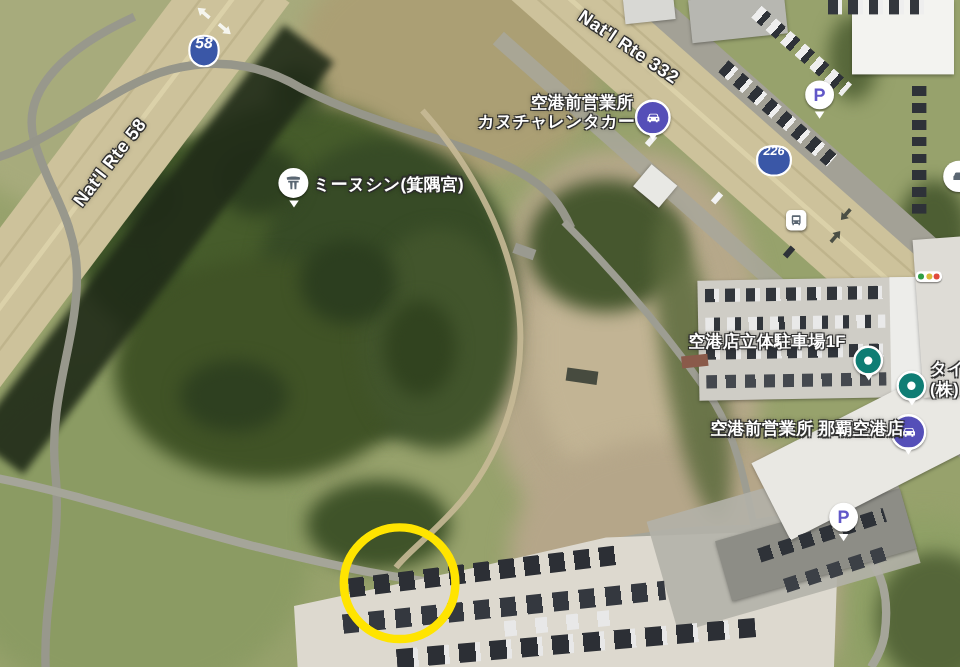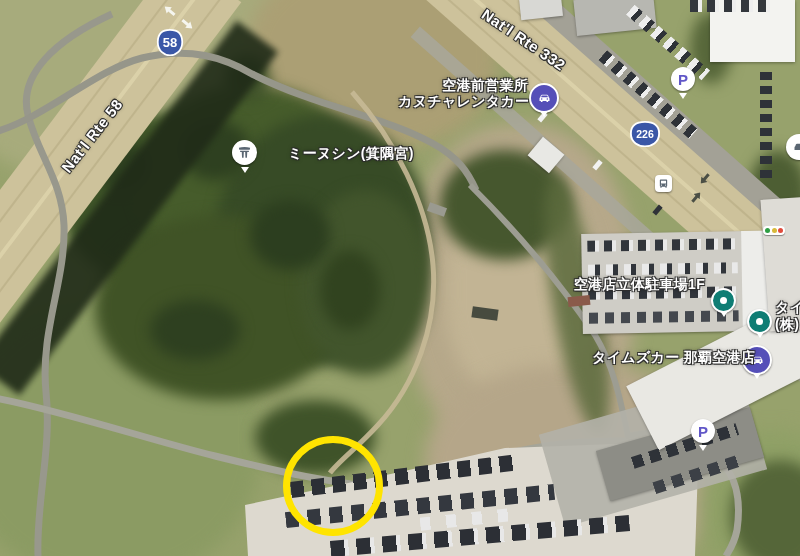--- a/index.html
+++ b/index.html
@@ -27,21 +27,21 @@
   .roadlbl{font-size:15px;letter-spacing:.6px;}
   .r-align{text-align:right;}
   
   .pin{position:absolute;z-index:25;}
   .pin .c{
     position:relative;border-radius:50%;display:flex;align-items:center;justify-content:center;
     box-shadow:0 1px 2px rgba(0,0,0,.45);
   }
   .tail{position:absolute;left:50%;margin-left:-4px;width:0;height:0;
     border-left:4px solid transparent;border-right:4px solid transparent;}
-  .shield{position:absolute;z-index:24;display:flex;align-items:center;justify-content:center;}
+  .shield{position:absolute;z-index:24;display:flex;justify-content:center;font-style:italic;}
   .shield span{position:absolute;color:#fff;font-weight:bold;}
   .annot{position:absolute;border-radius:50%;z-index:40;}
   svg{display:block;}
 </style>
 </head>
 <body>
 
 <div id="map">
 
   <div>
@@ -192,25 +192,25 @@
     <span style="font-size:10.5px;">226</span>
   </div>
 
   <div class="lbl roadlbl" style="left:48px;top:128px;transform:rotate(-52deg);">Nat'l Rte 58</div>
   <div class="lbl roadlbl" style="left:475px;top:32px;transform:rotate(34deg);">Nat'l Rte 332</div>
 
   <div class="lbl r-align" style="left:398px;top:78px;width:130px;">
     <div>空港前営業所</div>
     <div>カヌチャレンタカー</div>
   </div>
-  <div class="lbl" style="left:261px;top:146px;margin-left:27px;">ミーヌシン(箕隅宮)</div>
+  <div class="lbl" style="left:261px;top:146px;">ミーヌシン(箕隅宮)</div>
   <div class="lbl r-align" style="left:565px;top:277px;width:140px;">
     <div>空港店立体駐車場1F</div>
   </div>
-  <div class="lbl" style="left:592px;top:350px;">タイムズカー 那覇空港店</div>
+  <div class="lbl" style="left:592px;top:350px;">空港前営業所 那覇空港店</div>
   <div class="lbl" style="left:775px;top:299px;line-height:17px;">
     <div>タイム</div>
     <div>(株)</div>
   </div>
 
   <div class="pin" style="left:529px;top:83px;">
     <div class="c" style="width:26px;height:26px;background:#554fb8;border:2px solid #fff;">
       <svg width="15" height="15" viewBox="0 0 24 24">
           <path fill="#fff" d="M4 16v-4c0-1 .5-1.8 1.2-2l1-3C6.5 6.3 7.2 6 8 6h8c.8 0 1.5.3 1.8 1l1 3c.7.2 1.2 1 1.2 2v4h-2.2v1.4h-2.6V16H8.8v1.4H6.2V16H4zm2.6-6h10.8l-.8-2.4c-.1-.3-.4-.6-.8-.6H8.2c-.4 0-.7.3-.8.6L6.6 10zm.9 4a1.2 1.2 0 100-2.4 1.2 1.2 0 000 2.4zm9 0a1.2 1.2 0 100-2.4 1.2 1.2 0 000 2.4z"></path>
         </svg>

